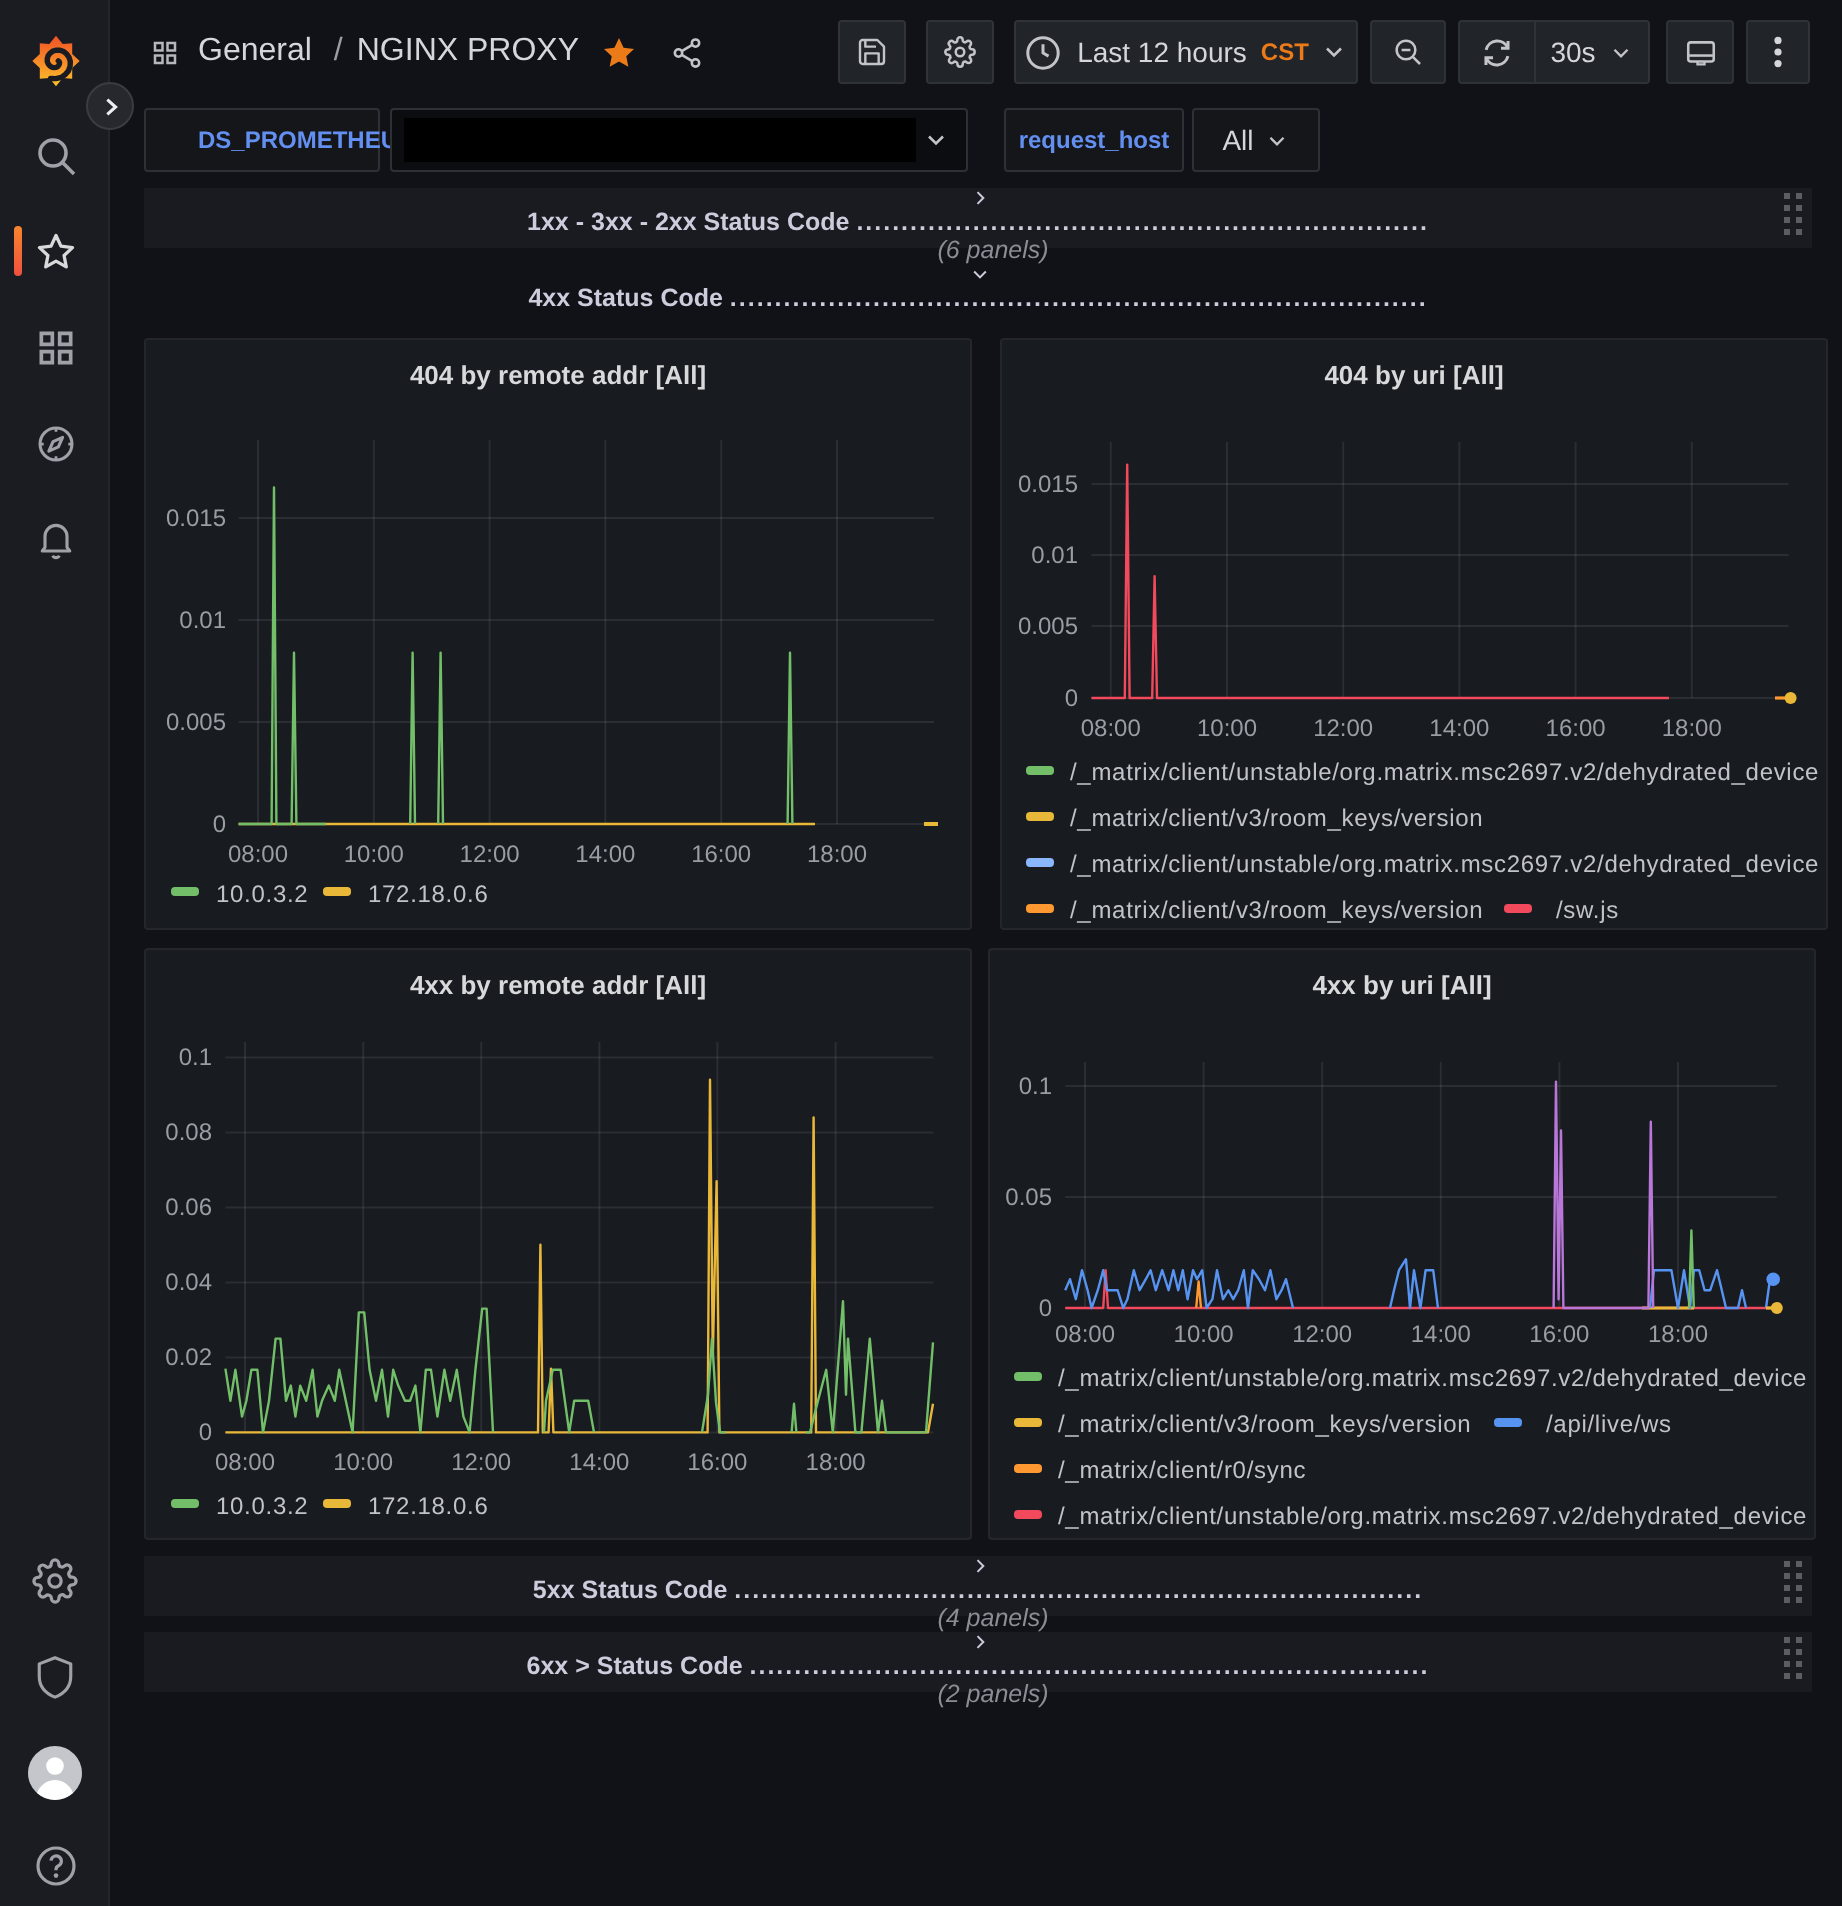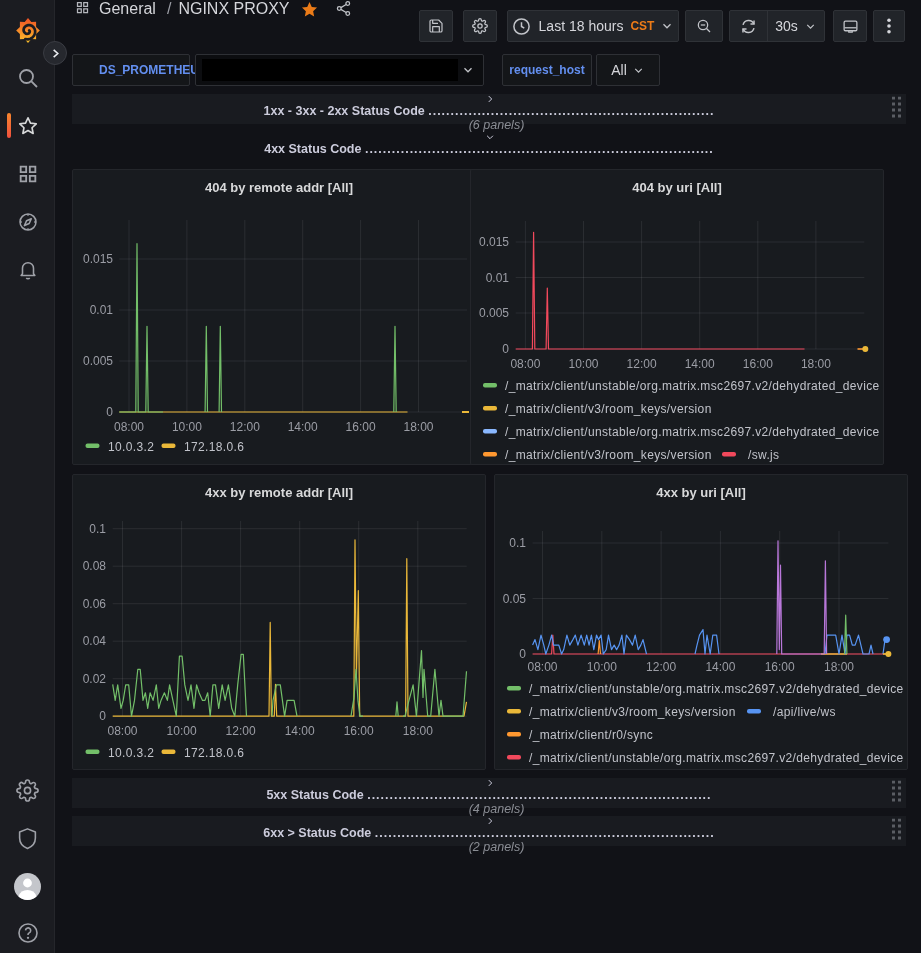--- a/index.html
+++ b/index.html
@@ -1,21 +1,21 @@
 <!DOCTYPE html>
 <html><head>
 <meta charset="utf-8">
 <style>
 * { margin:0; padding:0; box-sizing:border-box; }
 html,body { width:921px; height:953px; background:#111217; font-family:"Liberation Sans",sans-serif; overflow:hidden; position:relative; }
 #sidebar { position:absolute; left:0; top:0; width:55px; height:953px; background:#1b1c21; border-right:1px solid #25262b; z-index:5; }
 .sicon { position:absolute; left:0; width:55px; display:flex; justify-content:center; align-items:center; }
 #expandbtn { position:absolute; left:43px; top:41px; width:24px; height:24px; border-radius:50%; background:#26282e; border:1px solid #3a3c43; z-index:9; display:flex; align-items:center; justify-content:center; }
 #navbar { position:absolute; left:55px; top:0; width:866px; height:52px; background:#111217; }
-.crumb { position:absolute; top:0; height:52px; display:flex; color:#d5d6db; font-size:16px; }
+.crumb { position:absolute; top:0; height:52px; display:flex; align-items:center; color:#d5d6db; font-size:16px; }
 .tbtn { position:absolute; top:10px; height:32px; background:#212429; border:1px solid #2f3237; border-radius:2px; display:flex; align-items:center; justify-content:center; color:#c2c4c9; }
 #submenu { position:absolute; left:55px; top:52px; width:866px; height:44px; background:#111217; }
 .varbox { position:absolute; top:2px; height:32px; background:#141619; border:1px solid #2e3035; border-radius:2px; display:flex; align-items:center; justify-content:center; font-size:12px; font-weight:bold; }
 .rowhdr { position:absolute; left:72px; width:834px; height:30px; display:flex; align-items:center; color:#ccccdc; font-size:12.5px; font-weight:bold;flex-direction:column; }
 .rowhdr .cnt { font-weight:normal; font-style:italic; color:#8a8d94; font-size:12.5px; margin-left:15px; }
 .panel { position:absolute; width:414px; height:296px; background:#181b1f; border:1px solid #24262b; border-radius:2px; }
 .panel svg { position:absolute; left:0; top:0; }
 .ptitle { position:absolute; top:10px; left:0; width:100%; text-align:center; color:#d8d9da; font-size:13px; font-weight:bold; }
 .dots { font-weight:bold; color:#ccccdc; letter-spacing:1px; }
 .draghandle { position:absolute; right:4px; top:50%; transform:translateY(-50%); }
@@ -141,21 +141,21 @@
       <circle cx="12" cy="12" r="3.2"></circle>
       <path d="M19.4 15a1.65 1.65 0 0 0 .33 1.82l.06.06a2 2 0 1 1-2.83 2.83l-.06-.06a1.65 1.65 0 0 0-1.82-.33 1.65 1.65 0 0 0-1 1.51V21a2 2 0 1 1-4 0v-.09A1.65 1.65 0 0 0 9 19.4a1.65 1.65 0 0 0-1.82.33l-.06.06a2 2 0 1 1-2.83-2.83l.06-.06a1.65 1.65 0 0 0 .33-1.82 1.65 1.65 0 0 0-1.51-1H3a2 2 0 1 1 0-4h.09A1.65 1.65 0 0 0 4.6 9a1.65 1.65 0 0 0-.33-1.82l-.06-.06a2 2 0 1 1 2.83-2.83l.06.06a1.65 1.65 0 0 0 1.82.33H9a1.65 1.65 0 0 0 1-1.51V3a2 2 0 1 1 4 0v.09a1.65 1.65 0 0 0 1 1.51 1.65 1.65 0 0 0 1.82-.33l.06-.06a2 2 0 1 1 2.83 2.83l-.06.06a1.65 1.65 0 0 0-.33 1.82V9a1.65 1.65 0 0 0 1.51 1H21a2 2 0 1 1 0 4h-.09a1.65 1.65 0 0 0-1.51 1z"></path>
     </svg>
   </div>
 
   <div class="tbtn" style="left:452px;width:172px;">
     <svg width="19" height="19" viewBox="0 0 24 24" fill="none" stroke="#c2c4c9" stroke-width="1.9" style="margin-right:8px;">
       <circle cx="12" cy="12" r="9.6"></circle>
         <path d="M12 6.5V12l3.5 2"></path>
     </svg>
-    <span style="font-size:14px;color:#d5d6db;">Last 18 hours</span>
+    <span style="font-size:14px;color:#d5d6db;">Last 12 hours</span>
     <span style="font-size:12px;color:#eb7b18;font-weight:bold;margin-left:7px;">CST</span>
     <svg width="14" height="14" viewBox="0 0 24 24" fill="none" stroke="#c2c4c9" stroke-width="2.2" style="margin-left:6px;">
         <path d="M6 9l6 6 6-6"></path>
       </svg>
   </div>
 
   <div class="tbtn" style="left:630px;width:38px;">
     <svg width="16" height="16" viewBox="0 0 24 24" fill="none" stroke="#c2c4c9" stroke-width="1.9">
       <circle cx="10.5" cy="10.5" r="7"></circle>
         <line x1="15.8" y1="15.8" x2="21" y2="21"></line>
@@ -266,21 +266,21 @@
 <path d="M46.3,242.0L62.8,242.0L64.0,73.7L65.2,242.0L72.8,242.0L74.0,156.3L75.2,242.0L90.0,242.0" fill="none" stroke="#73bf69" stroke-width="1.2" stroke-linejoin="round"></path>
 <path d="M132.1,242.0L133.3,156.3L134.5,242.0" fill="none" stroke="#73bf69" stroke-width="1.2" stroke-linejoin="round"></path>
 <path d="M146.1,242.0L147.3,156.3L148.5,242.0" fill="none" stroke="#73bf69" stroke-width="1.2" stroke-linejoin="round"></path>
 <path d="M320.8,242.0L322.0,156.3L323.2,242.0" fill="none" stroke="#73bf69" stroke-width="1.2" stroke-linejoin="round"></path>
 <rect x="12.5" y="273.5" width="14" height="4.5" rx="2" fill="#73bf69"></rect>
 <text x="35" y="281" class="leg" text-anchor="start">10.0.3.2</text>
 <rect x="88.5" y="273.5" width="14" height="4.5" rx="2" fill="#eab839"></rect>
 <text x="111" y="281" class="leg" text-anchor="start">172.18.0.6</text>
 </svg>
   </div>
-  <div class="panel" id="p2" style="left:470px;top:169px;text-decoration:underline;">
+  <div class="panel" id="p2" style="left:500px;top:169px;text-decoration:underline;">
     <div class="ptitle">404 by uri [All]</div>
     <svg width="412" height="294" viewBox="0 0 412 294">
 <line x1="44.7" y1="179" x2="393.3" y2="179" stroke="rgba(204,204,220,0.10)" stroke-width="1"></line>
 <text x="38" y="183" class="axis" text-anchor="end">0</text>
 <line x1="44.7" y1="143" x2="393.3" y2="143" stroke="rgba(204,204,220,0.10)" stroke-width="1"></line>
 <text x="38" y="147" class="axis" text-anchor="end">0.005</text>
 <line x1="44.7" y1="107.5" x2="393.3" y2="107.5" stroke="rgba(204,204,220,0.10)" stroke-width="1"></line>
 <text x="38" y="111.5" class="axis" text-anchor="end">0.01</text>
 <line x1="44.7" y1="72" x2="393.3" y2="72" stroke="rgba(204,204,220,0.10)" stroke-width="1"></line>
 <text x="38" y="76" class="axis" text-anchor="end">0.015</text>

